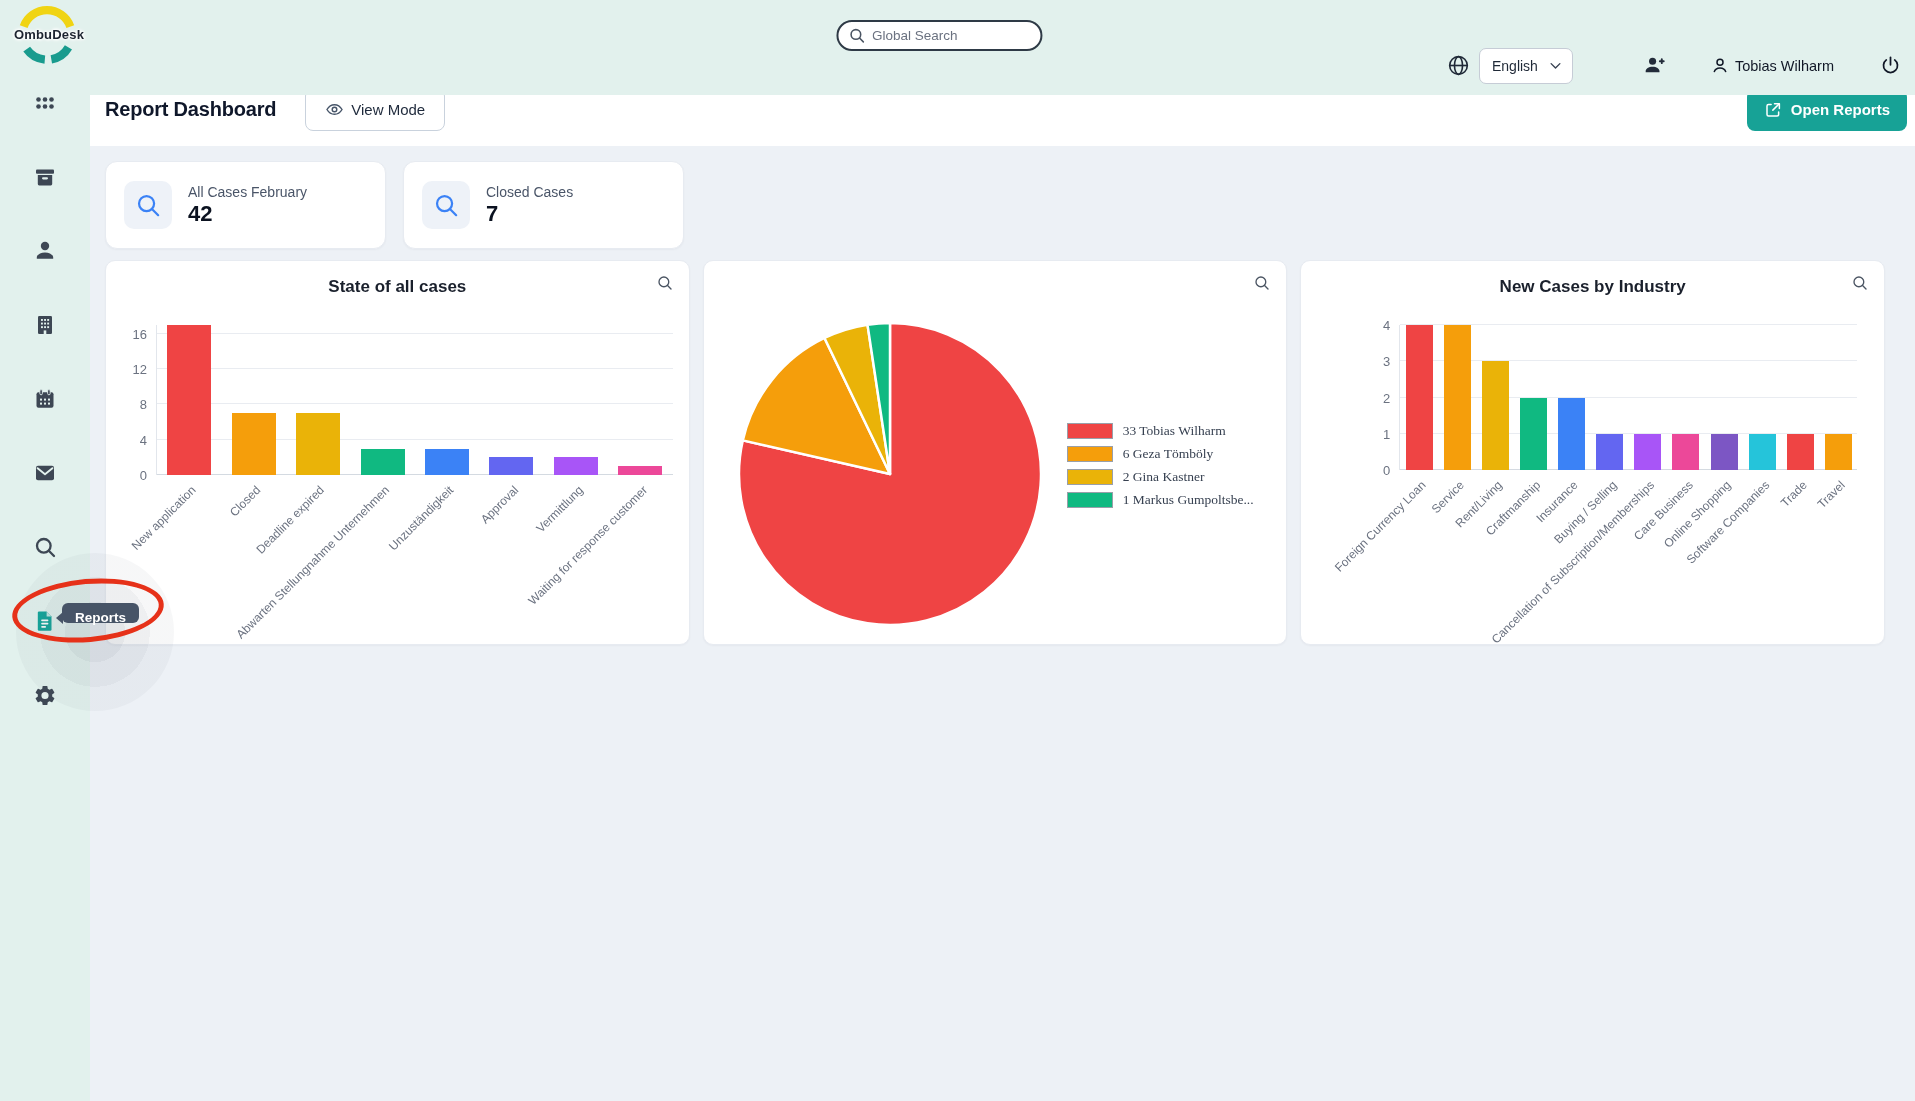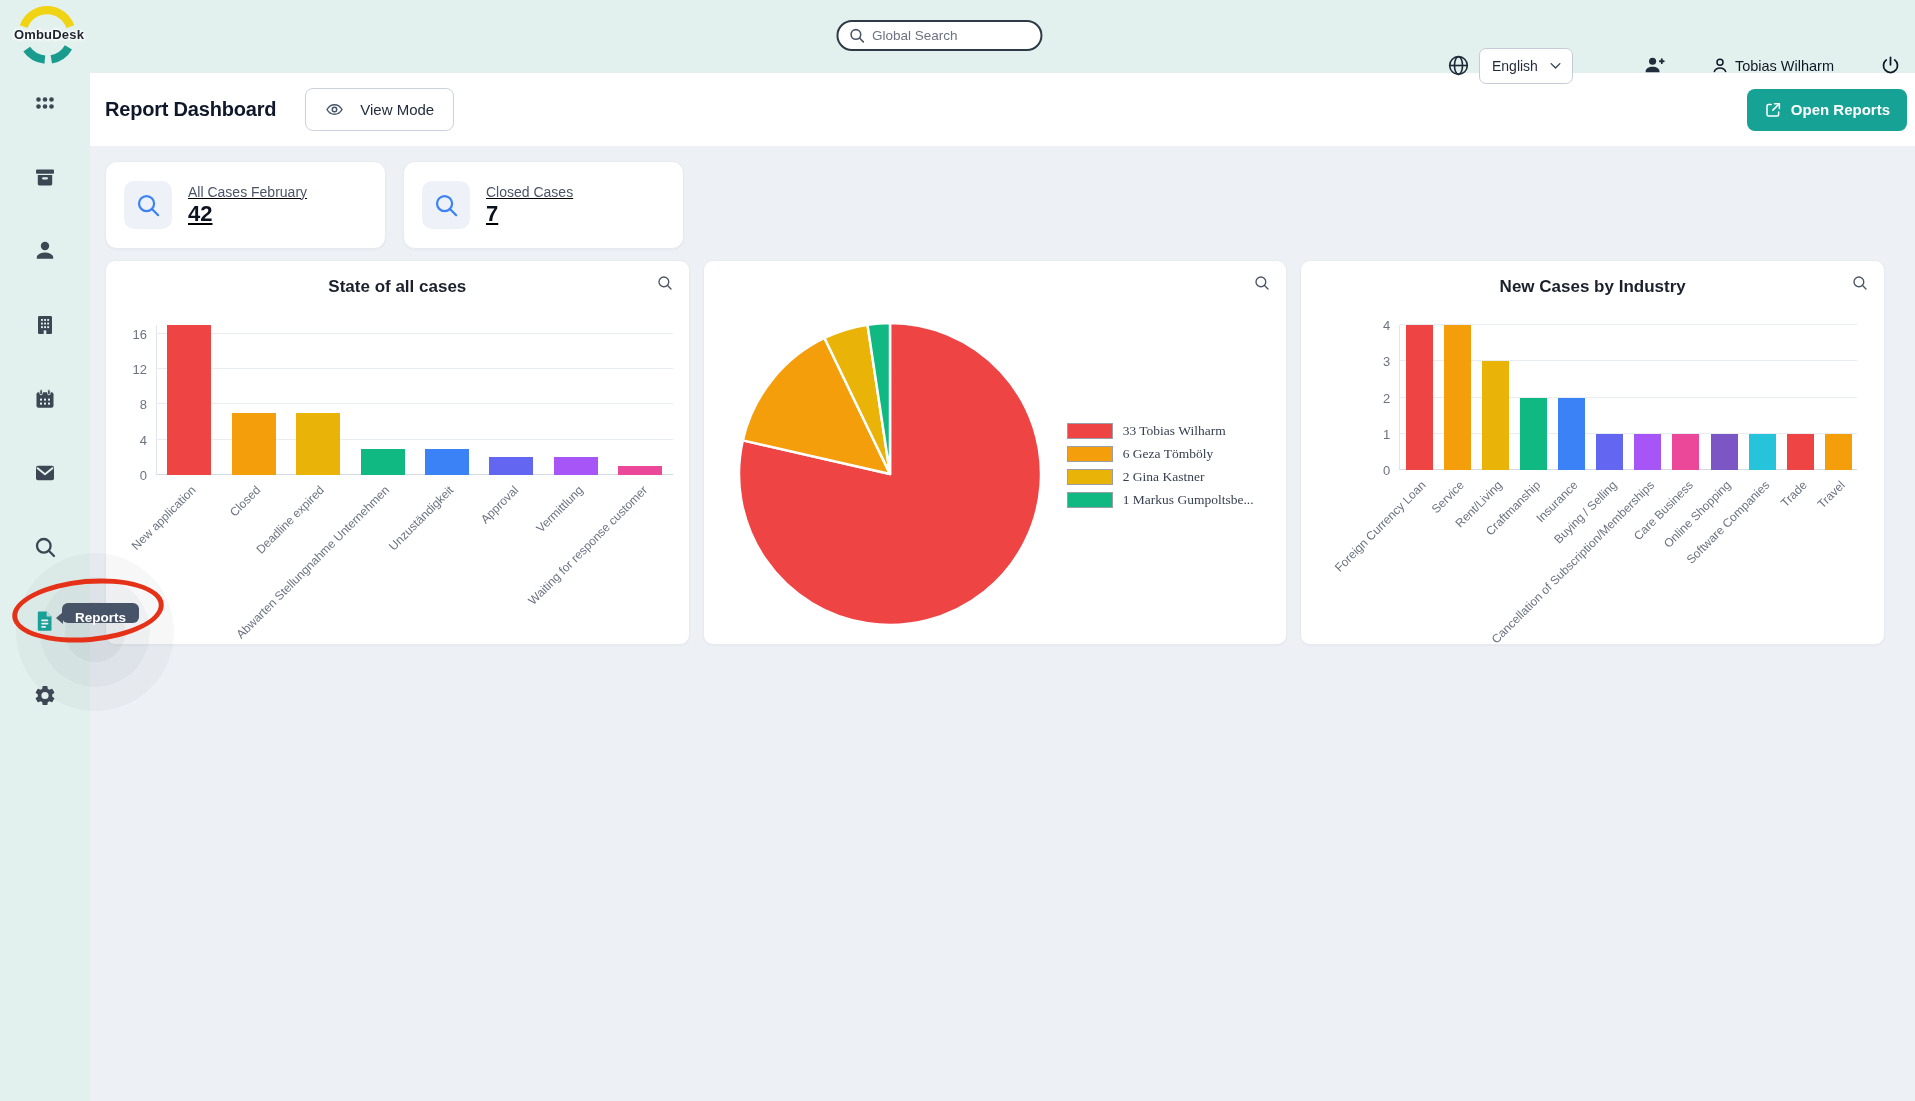--- a/index.html
+++ b/index.html
@@ -1,20 +1,20 @@
 <!DOCTYPE html>
 <html><head>
 <meta charset="utf-8">
 <style>
   * { margin:0; padding:0; box-sizing:border-box; }
   html,body { width:1915px; height:1101px; overflow:hidden;
     font-family:"Liberation Sans","DejaVu Sans",sans-serif; background:#edf1f6; }
 
   
-  .topbar { position:absolute; left:0; top:0; width:1915px; height:73px;
+  .topbar { position:absolute; left:0; top:0; width:1915px; height:95px;
     background:#e2f1ed; display:flex; align-items:center; z-index:5; }
   .logo { position:absolute; left:10px; top:3px; width:78px; height:64px; }
   .logo svg { position:absolute; left:4px; top:1px; }
   .logo-text { position:absolute; left:0; top:24px; width:78px; text-align:center;
     font-size:13px; font-weight:800; color:#1c2430; letter-spacing:.2px;
     text-shadow:0 0 3px #fff,0 0 3px #fff,0 0 4px #fff,0 0 5px #fff; }
   .search-pill { position:absolute; left:50%; top:20px; transform:translateX(-59%);
     width:206px; height:31px; border:2px solid #2e3a46; border-radius:16px;
     background:#fff; display:flex; align-items:center; padding:0 10px; gap:7px; }
   .search-pill input { border:none; outline:none; width:150px; font-size:13.5px;
@@ -39,28 +39,28 @@
   .side-item { width:24px; height:24px; margin-bottom:50px; display:flex;
     align-items:center; justify-content:center; cursor:pointer; }
 
   
   .main { position:absolute; left:90px; top:73px; width:1825px; height:1028px; }
   .page-header { height:73px; background:#fff; display:flex; align-items:center;
     padding:0 8px 0 15px; }
   .page-title { font-size:20px; font-weight:700; color:#0f172a; letter-spacing:-.2px; }
   .btn-viewmode { margin-left:29px; height:43px; padding:0 19px; background:#fff;
     border:1px solid #c9d2dd; border-radius:8px; display:flex; align-items:center;
-    gap:16px; font-size:15px; font-weight:500; color:#1e293b; cursor:pointer;
+    gap:7px; font-size:15px; font-weight:500; color:#1e293b; cursor:pointer;
     font-family:inherit; }
   .btn-openreports { margin-left:auto; height:42px; padding:0 17px; background:#17a296;
     border:none; border-radius:8px; display:flex; align-items:center; gap:9px;
     font-size:15px; font-weight:700; color:#fff; cursor:pointer; font-family:inherit; }
 
   .content { padding:15px 30px 0 15px; }
-  .stats-row { display:flex; gap:17px;text-decoration:underline; }
+  .stats-row { display:flex; gap:17px; }
   .stat-card { width:281px; height:88px; background:#fff; border:1px solid #e7ebf1;
     border-radius:12px; box-shadow:0 1px 2px rgba(16,24,40,.04); display:flex;
     align-items:center; padding:0 18px; gap:16px; cursor:pointer; }
   .stat-iconbox { width:48px; height:48px; border-radius:10px; background:#eef2f8;
     display:flex; align-items:center; justify-content:center; }
   .stat-label { font-size:14px; color:#4a5568; }
   .stat-value { font-size:22px; font-weight:700; color:#0b1220; margin-top:1px; }
 
   .charts-row { display:flex; gap:13px; margin-top:11px; }
   .chart-card { flex:1; height:385px; background:#fff; border:1px solid #e7ebf1;

